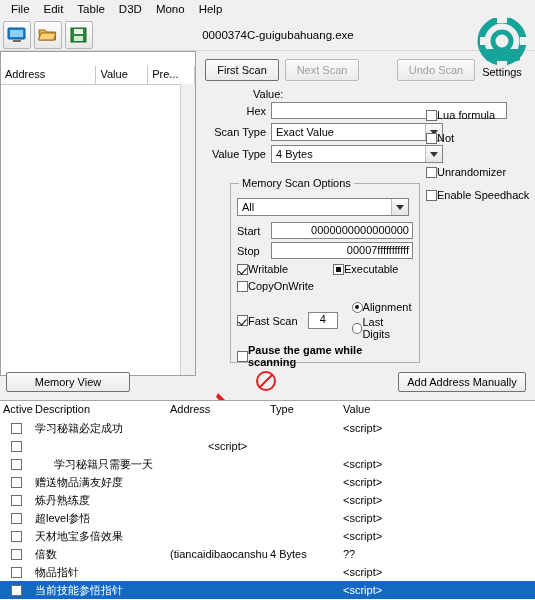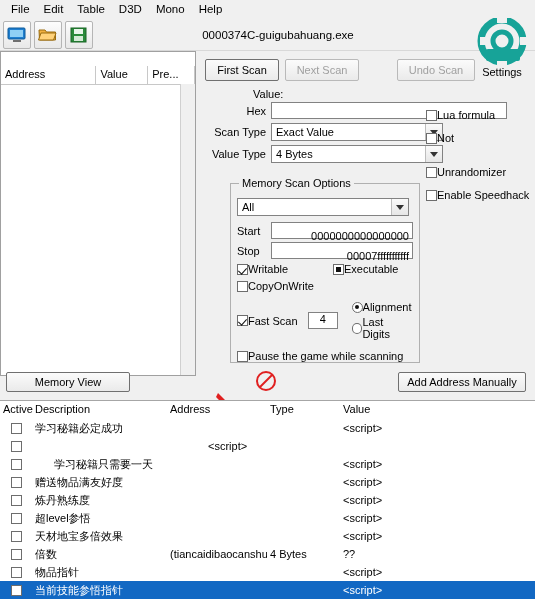--- a/index.html
+++ b/index.html
@@ -291,21 +291,21 @@
     font-size: 11px;
   }
   .hexfield {
     border: 1px solid #828282;
     background: #fff;
     height: 17px;
     width: 152px;
     box-sizing: border-box;
     font-size: 11px;
     text-align: right;
-    padding: 7px 3px;
+    padding: 1px 3px;
     letter-spacing: 0px;
   }
   .fastscan-input {
     border: 1px solid #828282;
     background: #fff;
     height: 17px;
     width: 30px;
     box-sizing: border-box;
     font-size: 11px;
     text-align: center;
@@ -574,21 +574,21 @@
                 <span class="radio on"></span>
                 <span>Alignment</span>
               </div>
               <div class="chk" style="margin-top:3px;">
                 <span class="radio"></span>
                 <span>Last Digits</span>
               </div>
             </div>
           </div>
 
-          <div class="chk" style="margin-top:10px;">
+          <div class="chk" style="margin-top:4px;font-weight:bold;">
             <span class="box"></span>
             <span>Pause the game while scanning</span>
           </div>
         </div>
       </div>
     </div>
 
     <div class="red-arrow">
       <svg width="24" height="26" viewBox="0 0 24 26">
         <path d="M2 2 L18 18 L18 10 L22 24 L8 20 L14 20 L0 6 Z" fill="#e02020"></path>

